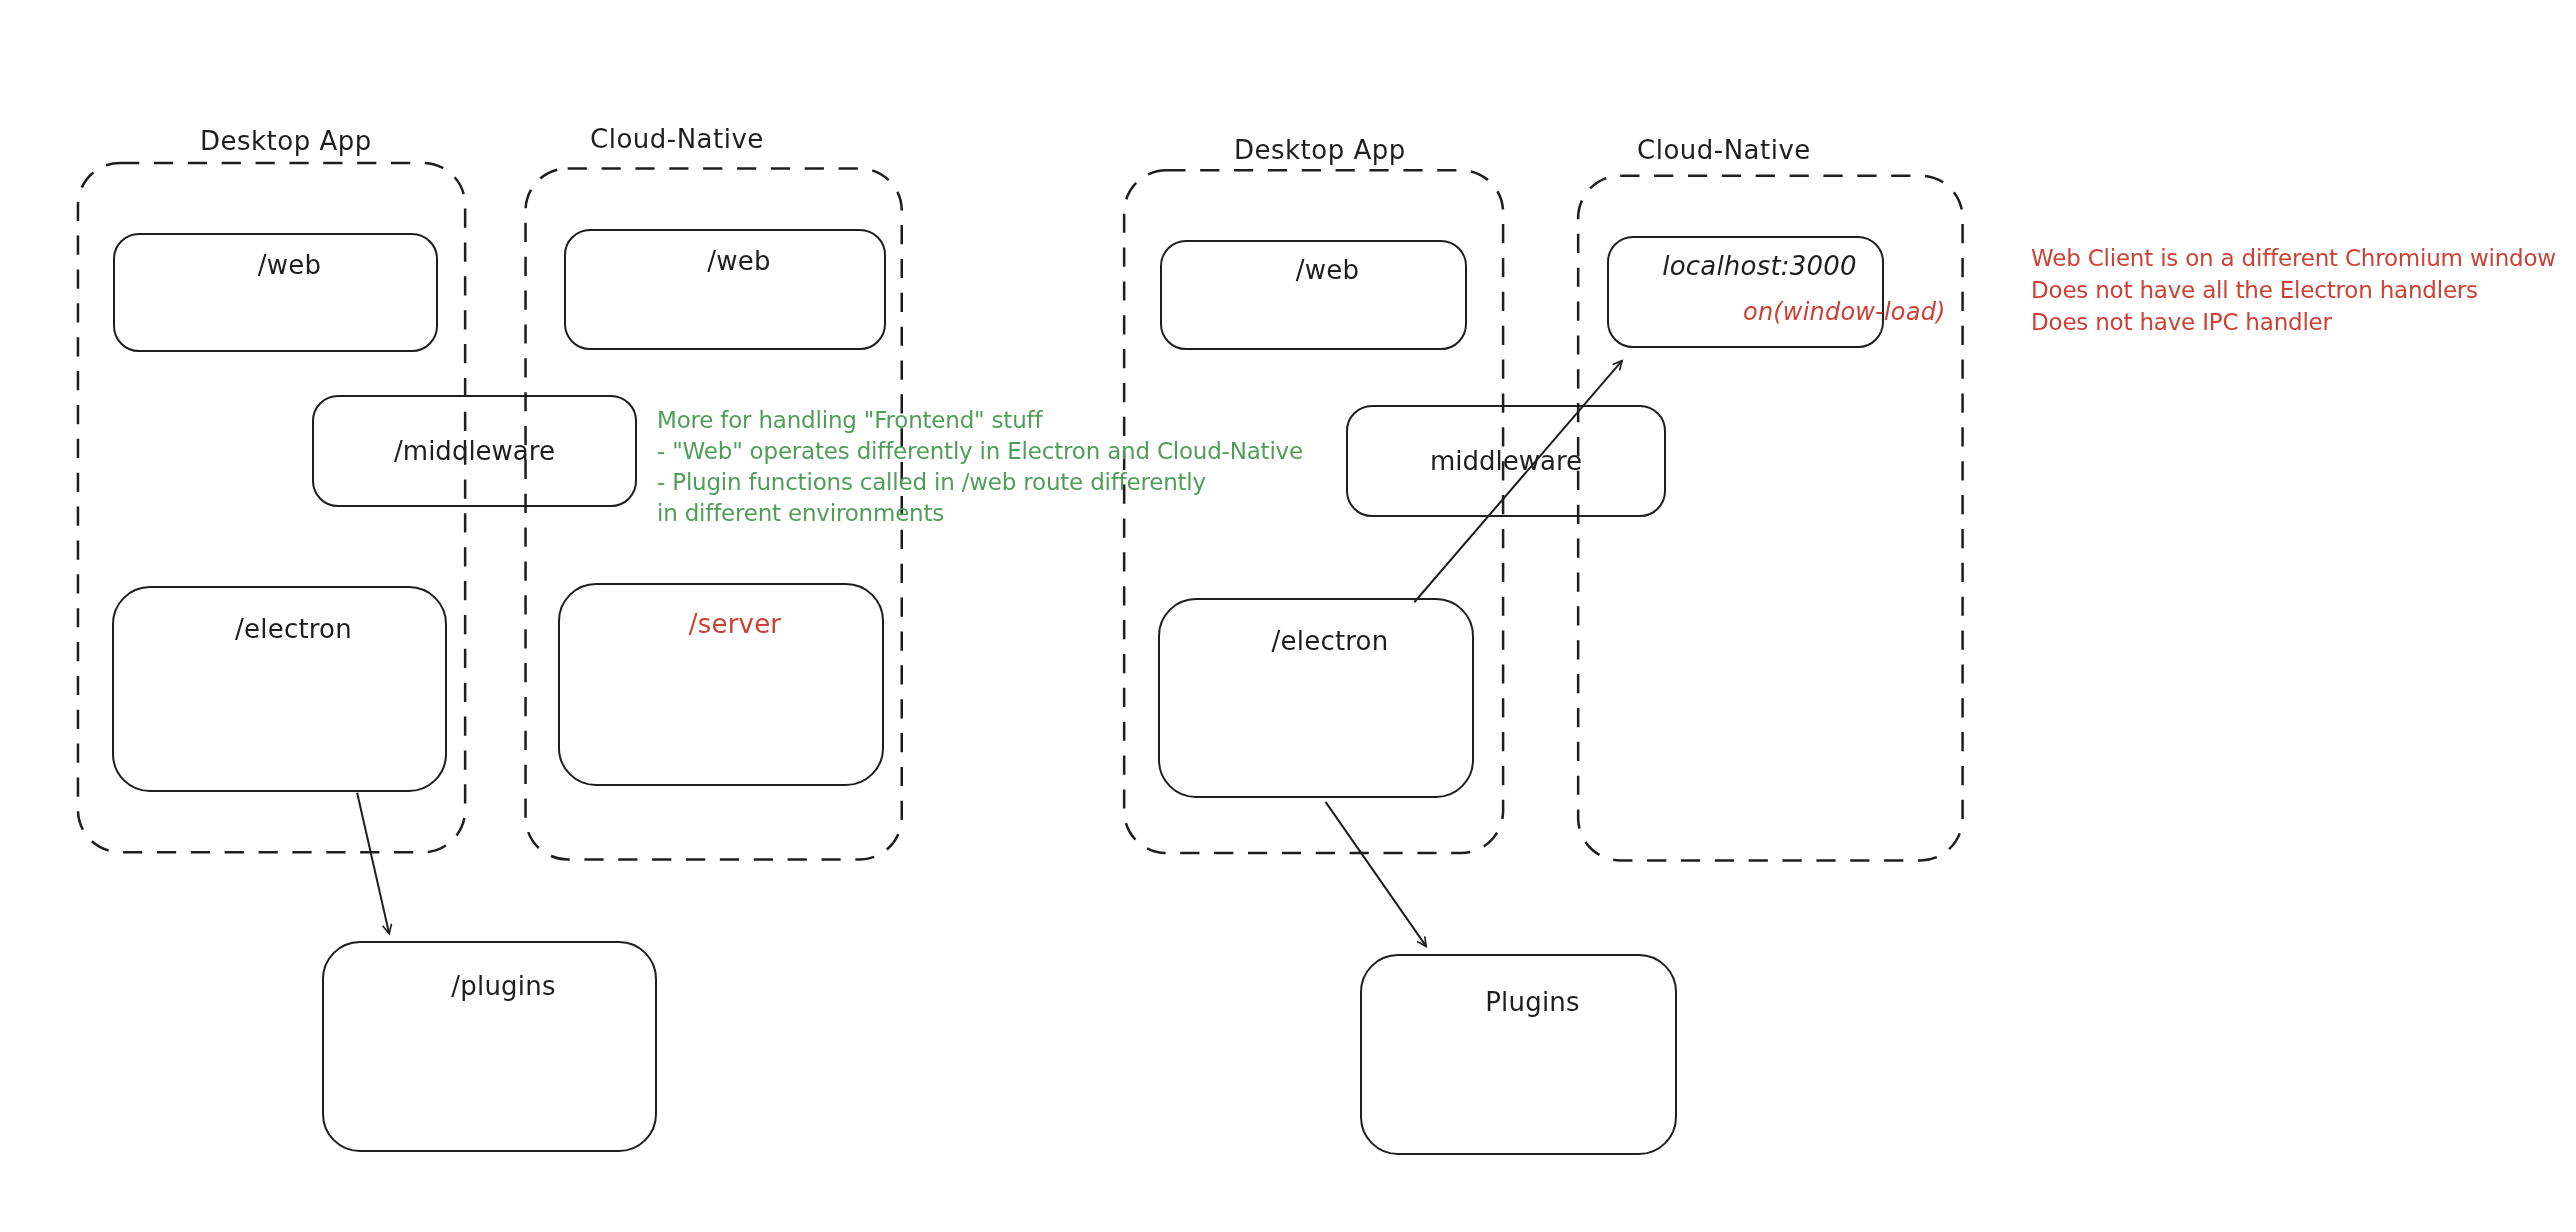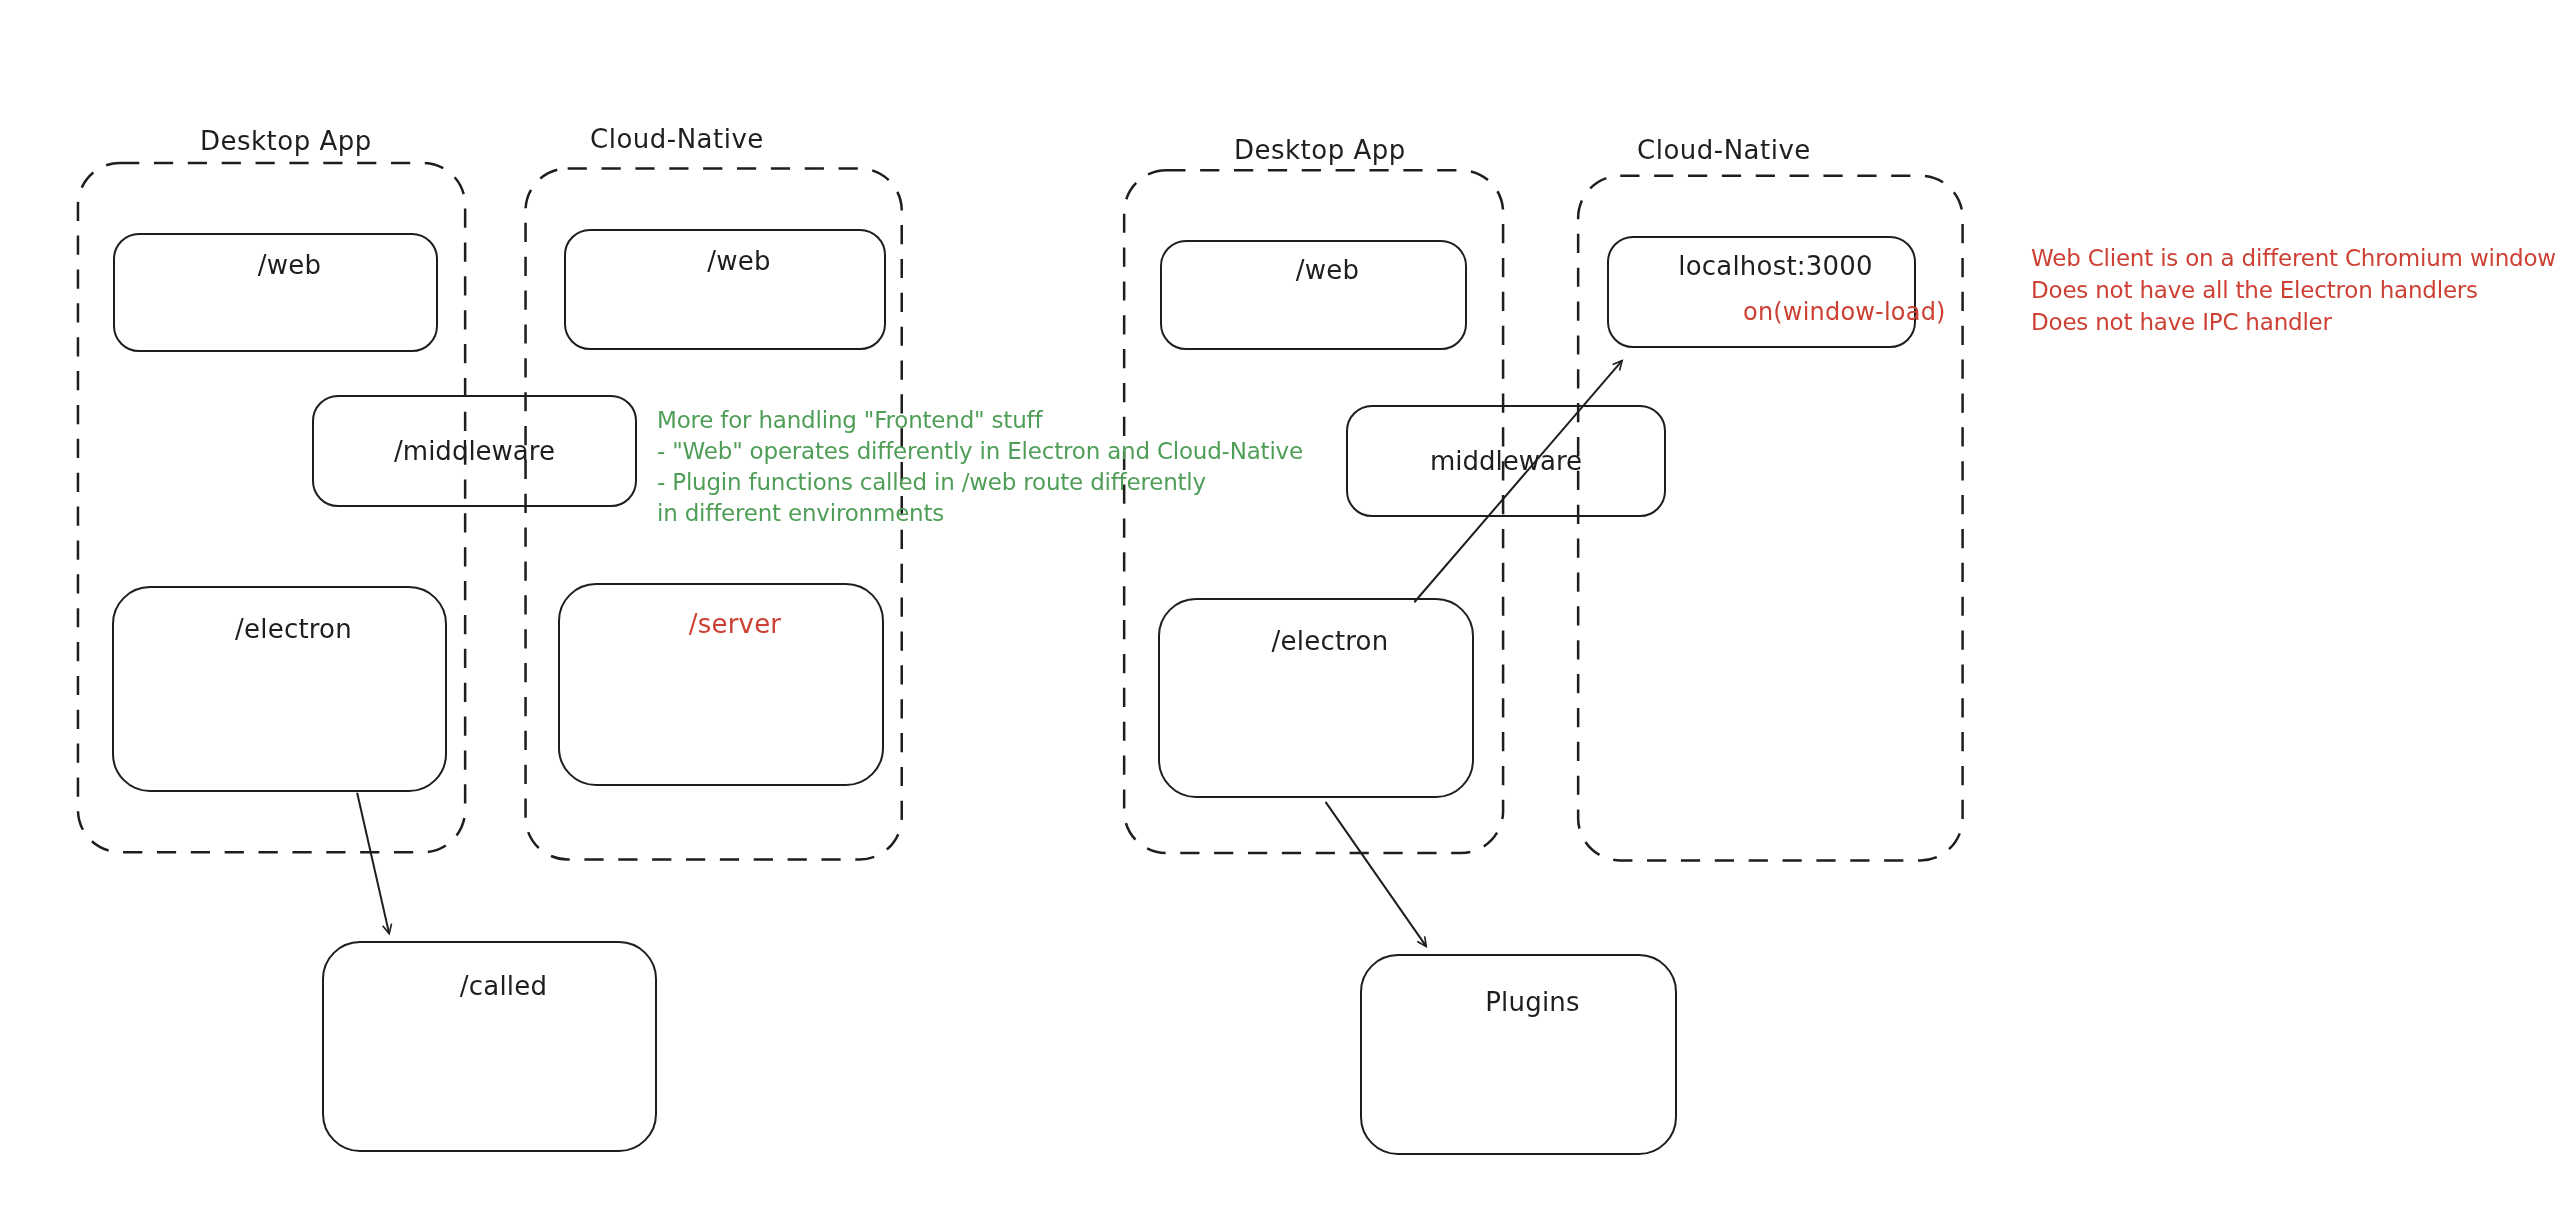--- a/index.html
+++ b/index.html
@@ -88,35 +88,35 @@
 
   <div class="box rounded-lg" style="left:112px;top:586px;width:335px;height:206px;">
     <div class="box-label" style="top:26px;">/electron</div>
   </div>
 
   <div class="box rounded-lg" style="left:558px;top:583px;width:326px;height:203px;">
     <div class="box-label red-text" style="top:24px;">/server</div>
   </div>
 
   <div class="box rounded-lg" style="left:322px;top:941px;width:335px;height:211px;">
-    <div class="box-label" style="top:27.5px;">/called</div>
+    <div class="box-label" style="top:27.5px;">/plugins</div>
   </div>
 
   <div class="note note-green" style="left:657px;top:405px;">
     <div>More for handling "Frontend" stuff</div>
     <div>- "Web" operates differently in Electron and Cloud-Native</div>
     <div>- Plugin functions called in /web route differently</div>
     <div>in different environments</div>
   </div>
 
   <div class="box rounded-sm" style="left:1160px;top:240px;width:307px;height:110px;">
     <div class="box-label" style="top:13px;">/web</div>
   </div>
 
-  <div class="box rounded-sm" style="left:1607px;top:236px;width:309px;height:112px;">
+  <div class="box rounded-sm" style="left:1607px;top:236px;width:277px;height:112px;font-style:italic;">
     <div class="box-label" style="top:13px;">localhost:3000</div>
     <div class="box-label red-text" style="top:60px;left:106px;right:0;font-size:24px;">on(window-load)</div>
   </div>
 
   <div class="box rounded-sm" style="left:1346px;top:405px;width:320px;height:112px;">
     <div class="center-label">middleware</div>
   </div>
 
   <div class="box rounded-lg" style="left:1158px;top:598px;width:316px;height:200px;">
     <div class="box-label" style="top:26px;">/electron</div>

